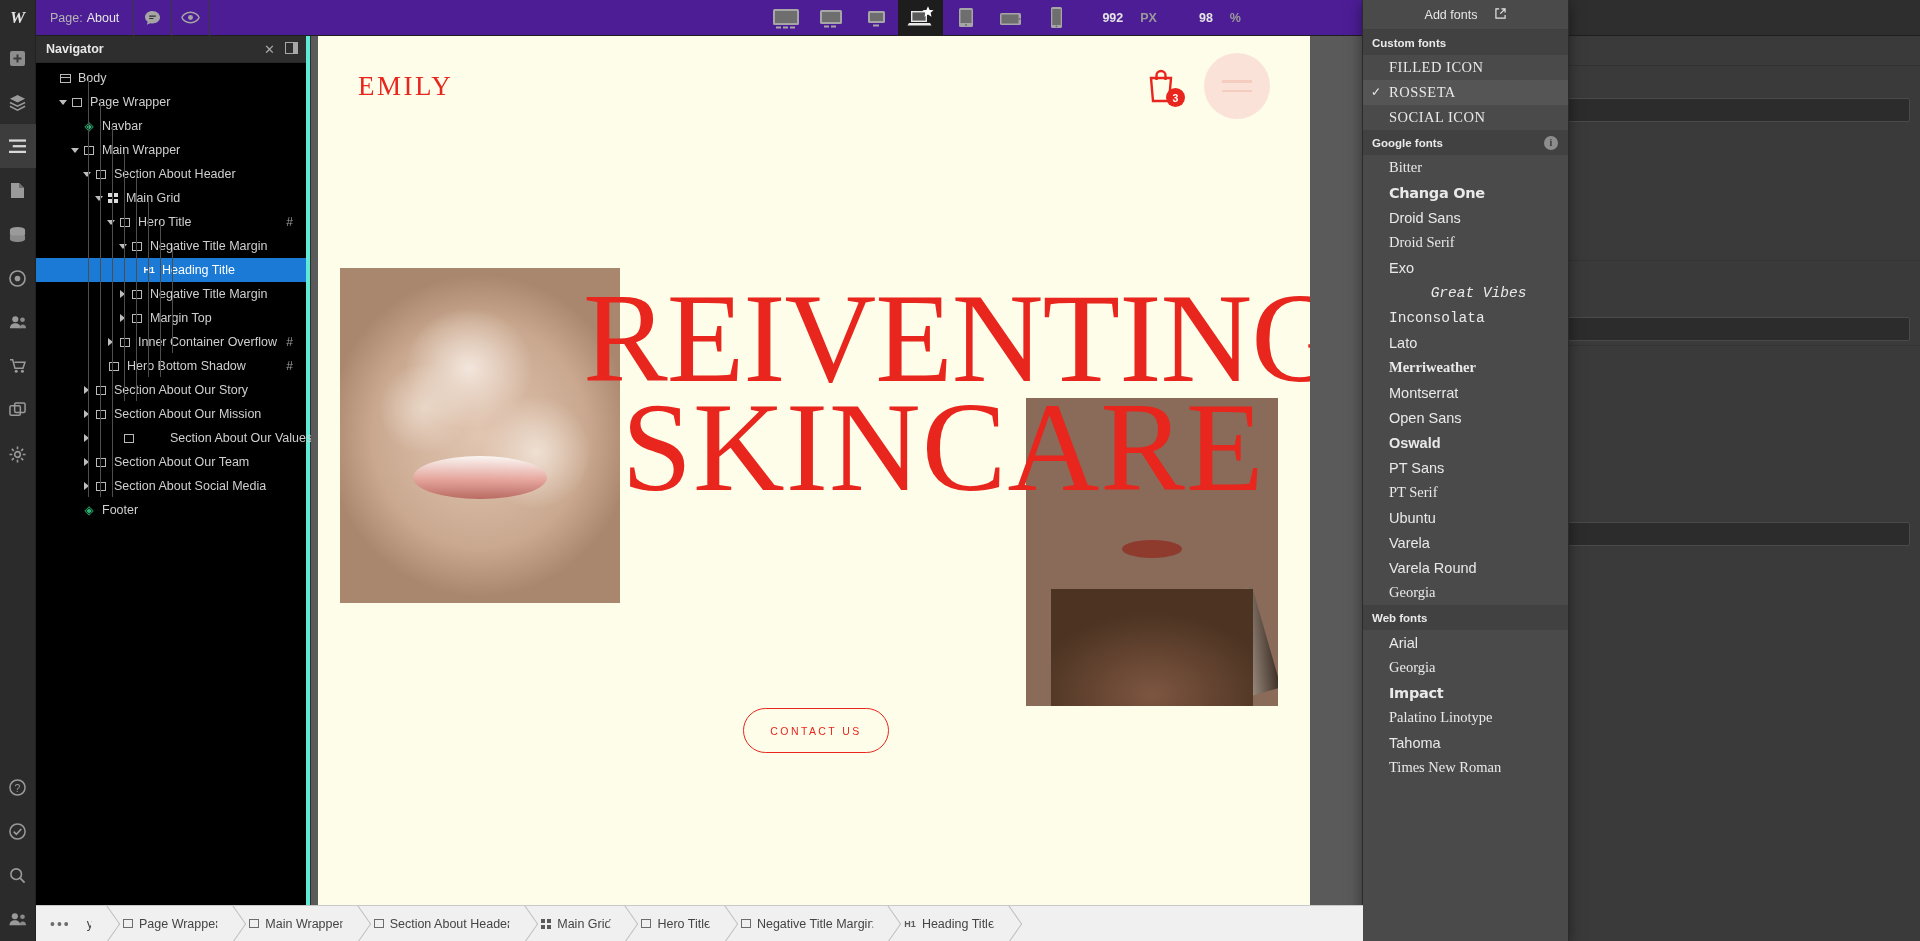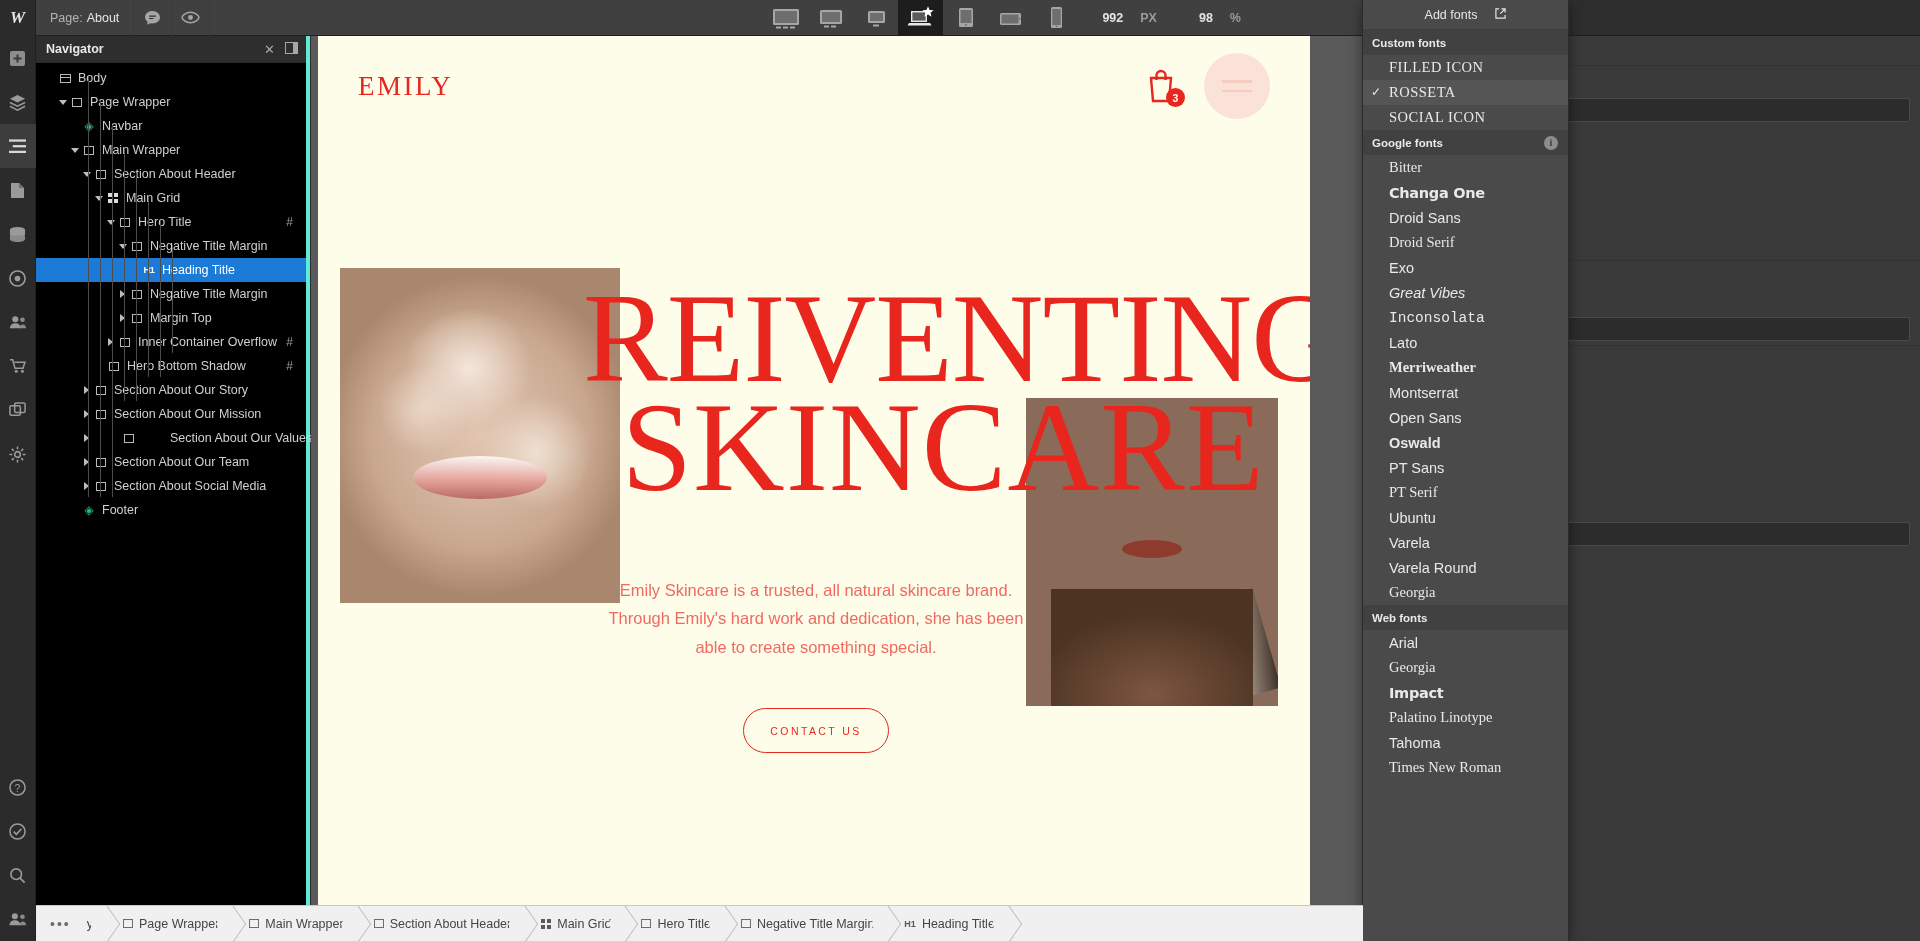--- a/index.html
+++ b/index.html
@@ -68,21 +68,21 @@
   .nav-row.selected .ico-h1 { color: #fff; }
   .ico-cube { color: #2bb673; font-size: 12px; line-height: 1; }
   .nav-label { padding-left: 4px; }
   .nav-hash { position: absolute; right: 13px; color: #9e9e9e; font-size: 12px; }
   .nav-guides { position: absolute; left: 0; top: 0; bottom: 0; width: 100%; pointer-events: none; }
   .nav-guide { position: absolute; width: 1px; background: #4d4d4d; }
 
   
   .topbar {
     position: absolute; left: 36px; top: 0; right: 0; height: 36px;
-    background: #404040; display: flex; align-items: center; border-bottom: 1px solid #1f1f1f;
+    background: #4c1d95; display: flex; align-items: center; border-bottom: 1px solid #1f1f1f;
   }
   .page-chip {
     display: flex; align-items: center; height: 36px; padding: 0 14px;
     font-size: 12.5px; color: #b4b4b4; border-right: 1px solid #3a3a3a; cursor: pointer;
   }
   .page-chip b { color: #e6e6e6; font-weight: 400; margin-left: 4px; }
   .tb-btn {
     width: 38px; height: 36px; display: flex; align-items: center; justify-content: center;
     color: #a5a5a5; border-right: 1px solid #3a3a3a; cursor: pointer;
   }
@@ -235,21 +235,21 @@
   .fm-item.checked { background: #555555; }
   .fm-check { position: absolute; left: 8px; font-size: 12px; color: #e9e9e9; }
   .fm-info { width: 14px; height: 14px; border-radius: 50%; background: #8d8d8d; color: #3c3c3c;
     font-size: 10px; font-weight: 700; display: flex; align-items: center; justify-content: center;
     font-family: "Liberation Serif", serif; }
   .f-serif { font-family: "Liberation Serif", serif; }
   .f-serifb { font-family: "Liberation Serif", serif; font-weight: 700; }
   .f-sans { font-family: "Liberation Sans", sans-serif; }
   .f-mono { font-family: "Liberation Mono", monospace; }
   .f-caps { font-family: "Liberation Serif", serif; letter-spacing: .5px; }
-  .f-script { font-family: Liberation Sans, sans-serif; font-style: italic; }
+  .f-script { font-family: Liberation Mono, monospace; font-style: italic; justify-content: center; }
   .f-cond { font-family: "Liberation Sans Narrow","Liberation Sans", sans-serif; font-weight: 700; }
   .f-impact { font-family: "DejaVu Sans", sans-serif; font-weight: 700; letter-spacing: -.3px; }
 
   
   .crumbbar {
     position: absolute; left: 36px; bottom: 0; width: 1327px; height: 36px;
     background: #f0f0f0; display: flex; align-items: center; overflow: hidden;
     border-top: 1px solid #c9c9c9;
   }
   .crumb-dots { padding: 0 12px 0 14px; color: #6d6d6d; letter-spacing: 2px; font-size: 14px;
@@ -703,21 +703,20 @@
         <div class="photo-right">
           <div class="face-b">
               <div class="lips"></div>
               <div class="tube"></div>
             </div>
         </div>
         <div class="headline">
           <span>REIVENTING</span>
           <span class="l2">SKINCARE</span>
         </div>
-        <div class="blurb">Emily Skincare is a trusted, all natural skincare brand. Through Emily's hard work and dedication, she has been able to create something special.</div>
         <div class="cta">CONTACT US</div>
       </div>
 
     </div>
   </div>
 
   <div class="stylepanel">
     <div class="sp-topbar">
       <div class="sp-ico">
         <svg width="18" height="18" viewBox="0 0 18 18">

